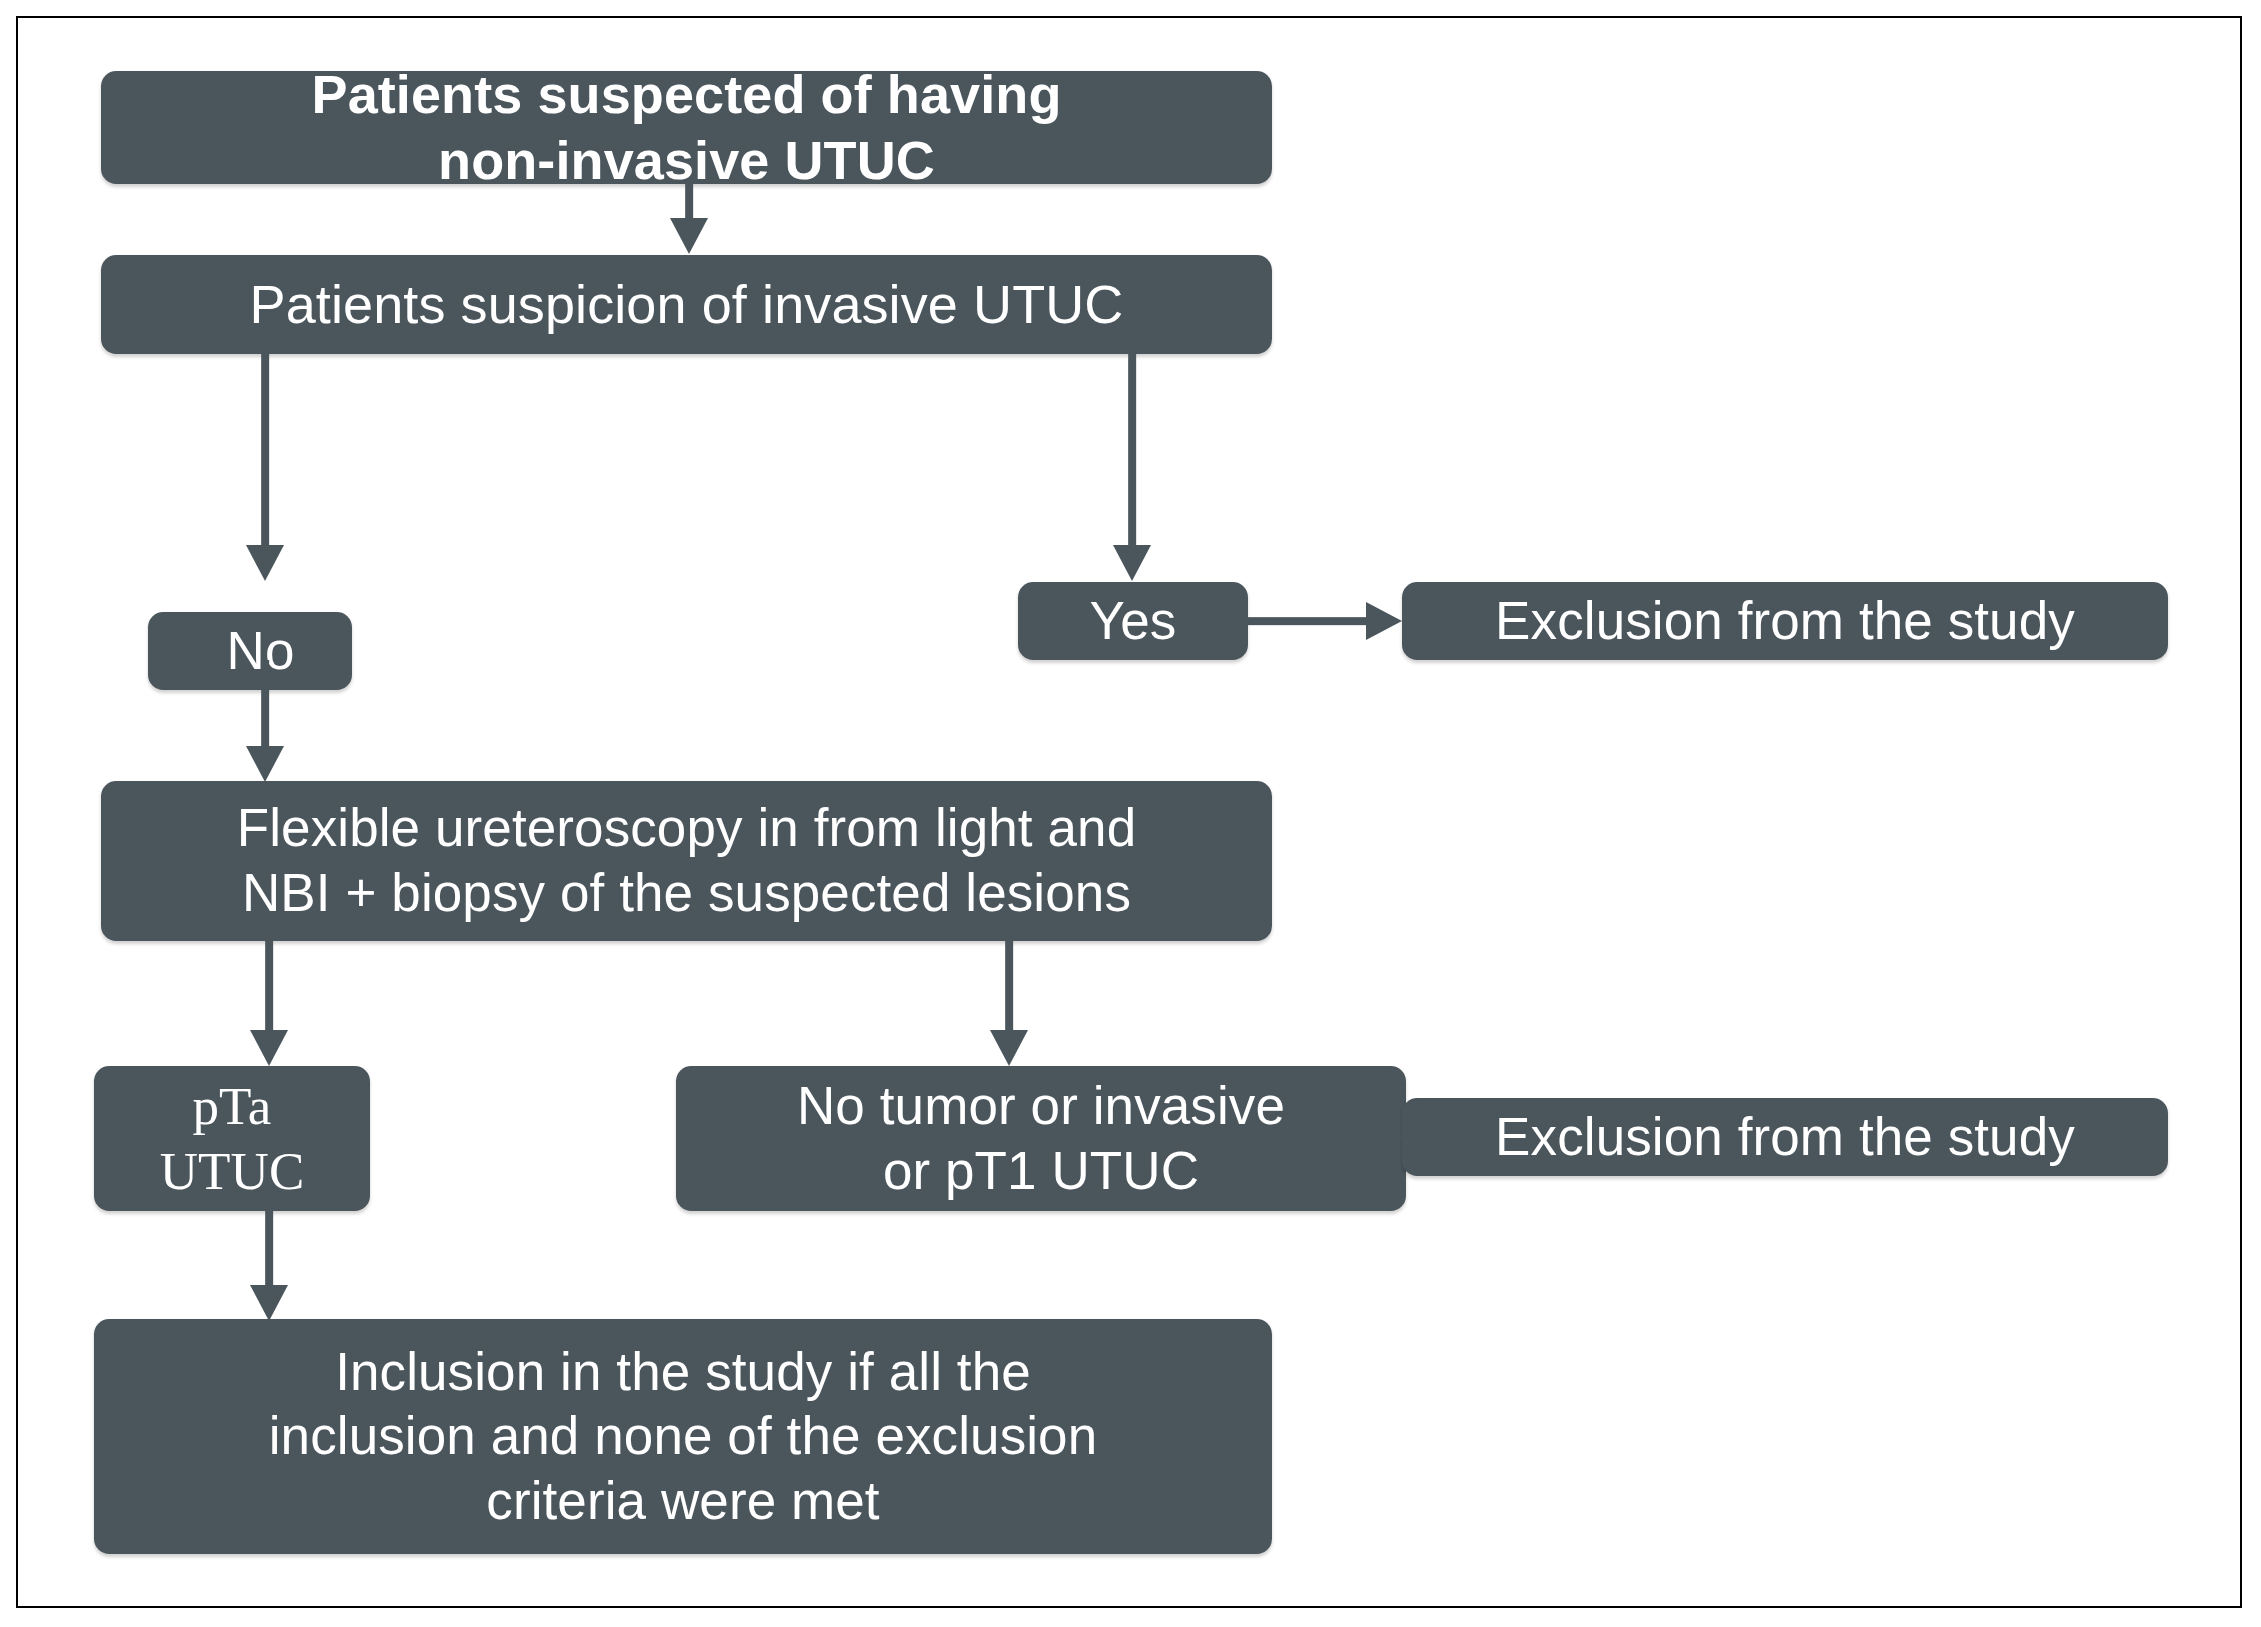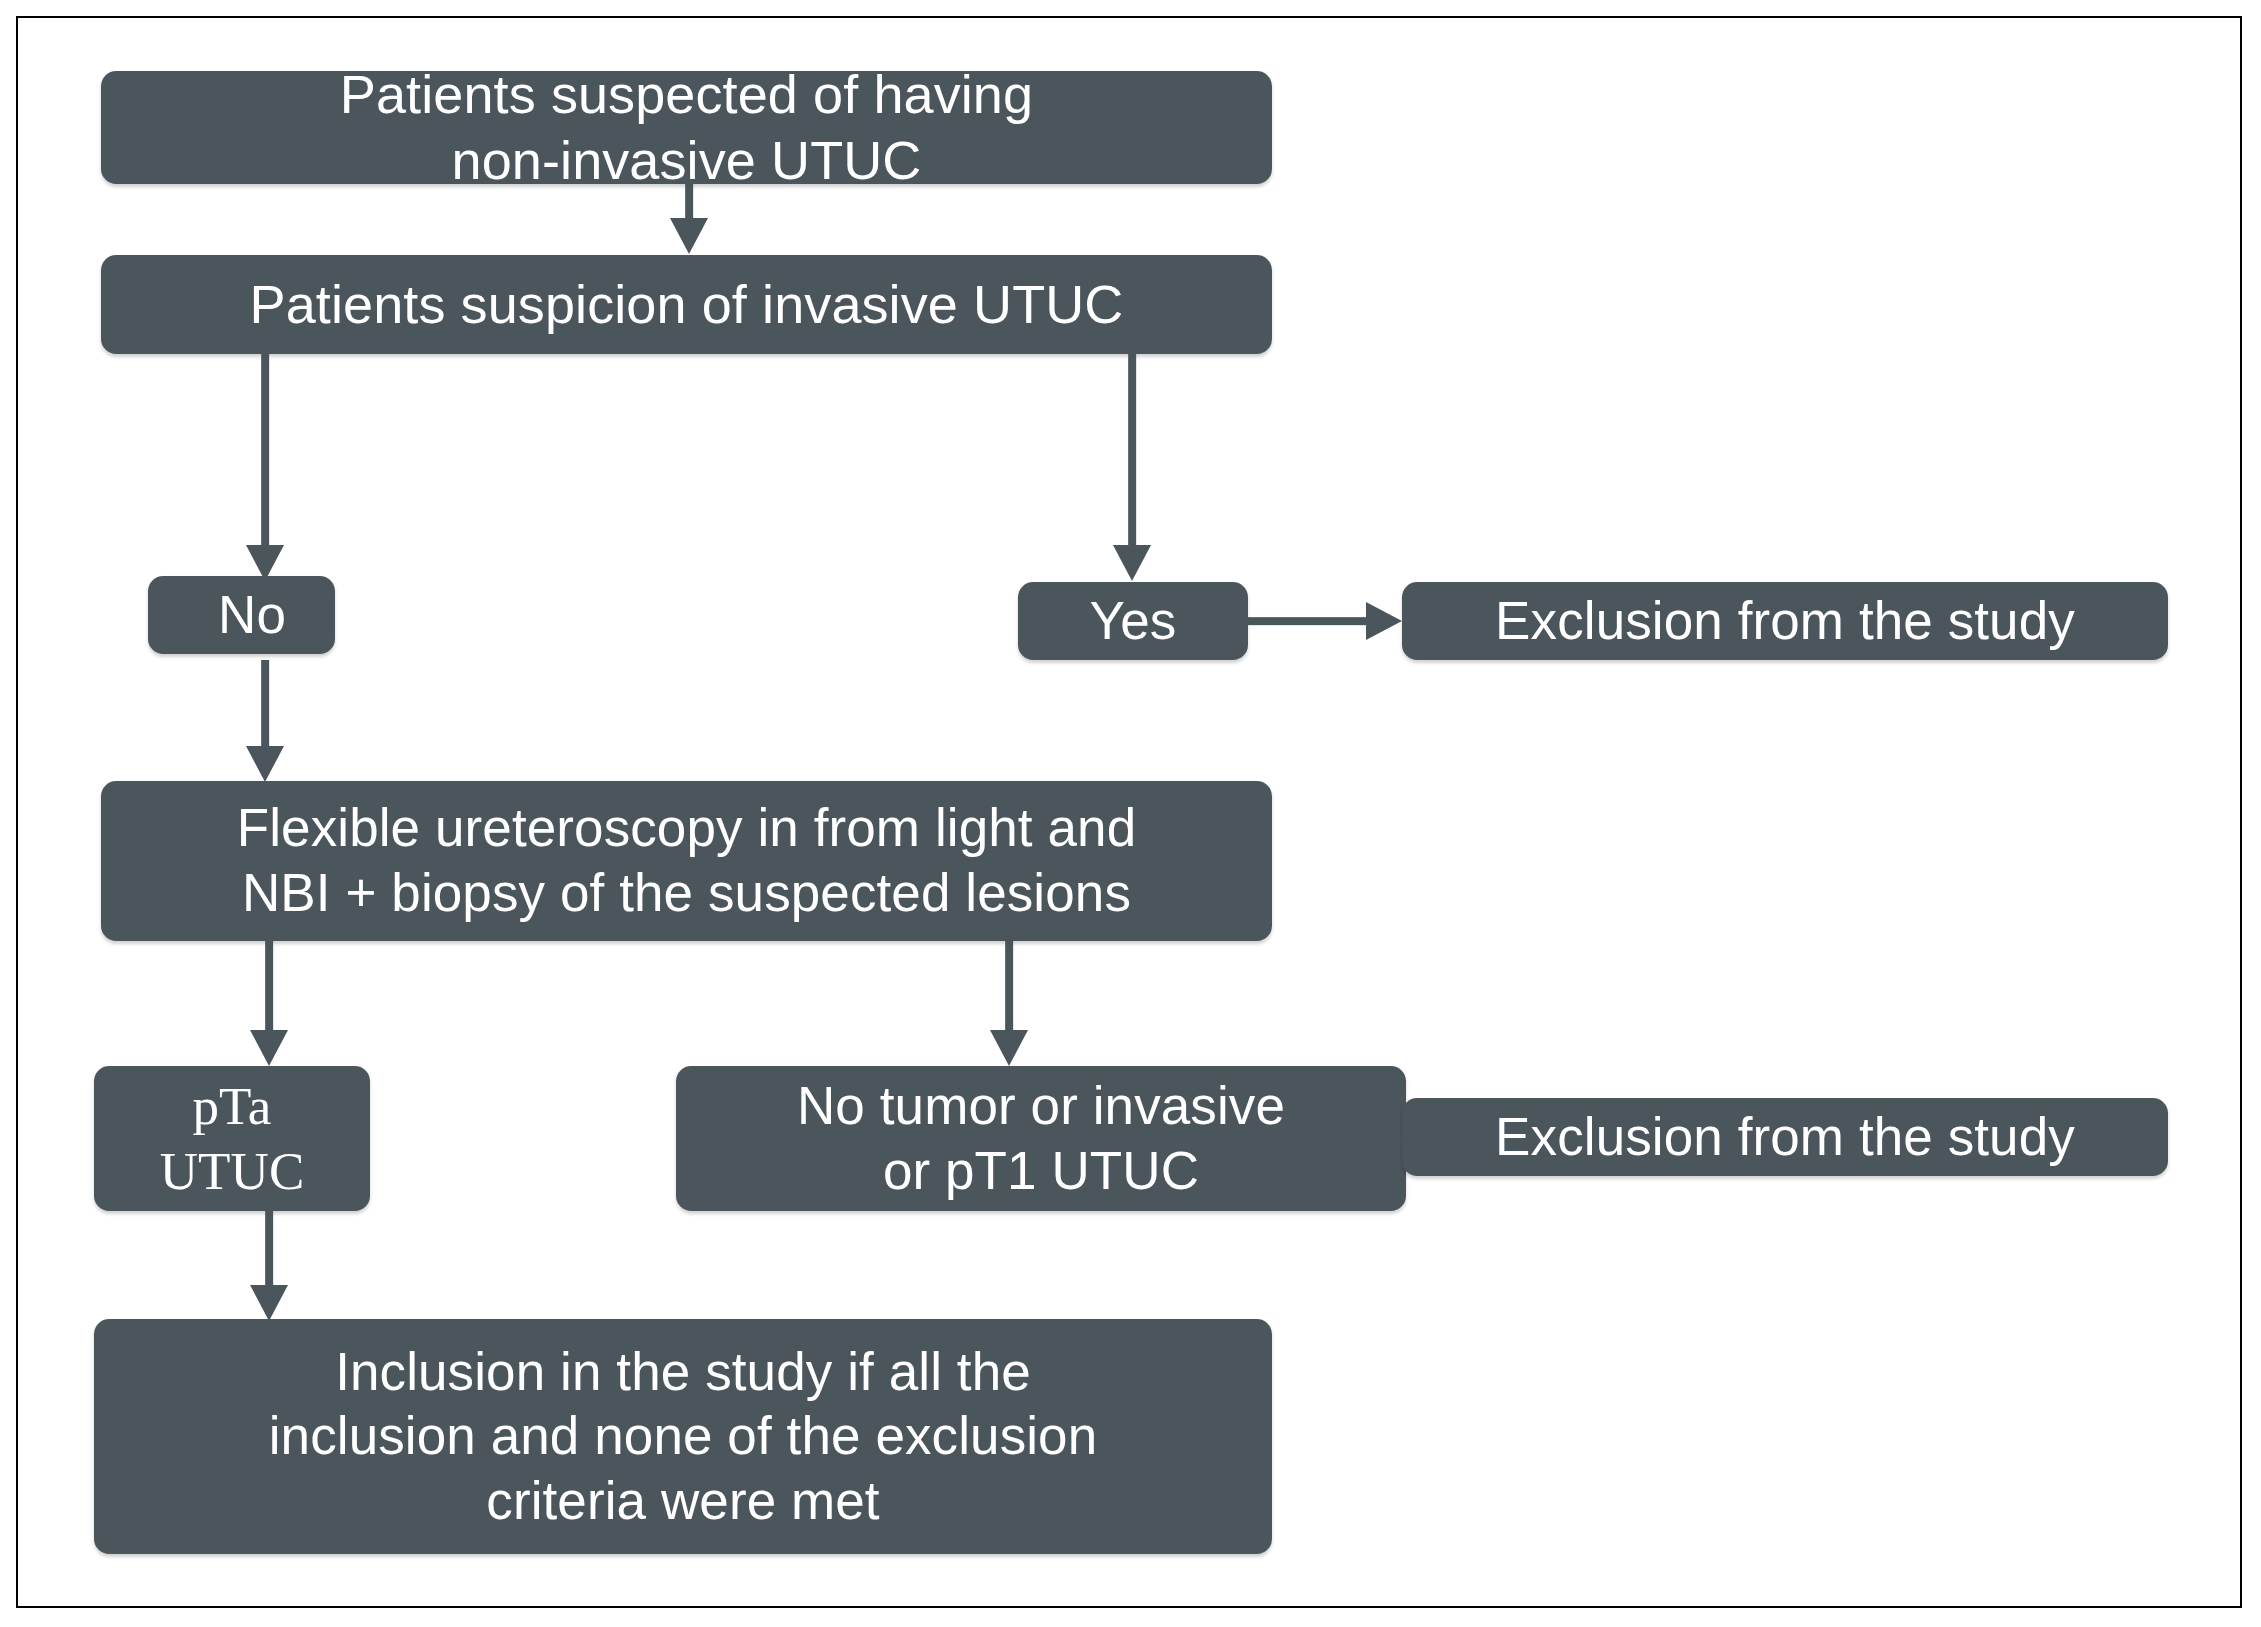--- a/index.html
+++ b/index.html
@@ -43,23 +43,23 @@
     line-height: 1.22;
     letter-spacing: 0.1px;
     box-shadow: 0 2.1px 3.5px rgba(0,0,0,0.18);
   }
   .node .txt {
     display: block;
     width: 100%;
     white-space: pre-line;
   }
   
-  #n-suspected   { left: 101px;  top: 71px;  width: 1171px; height: 113px; font-size: 54px; }
+  #n-suspected   { left: 101px;  top: 71px;  width: 1171px; height: 113px; font-size: 54px; font-weight: bold; }
   #n-imaging     { left: 101px;  top: 255px;  width: 1171px; height: 99px; font-size: 54px; }
-  #n-no          { left: 148px;  top: 576px;  width: 187px;  height: 78px; font-size: 53px; padding-left: 21px; }
+  #n-no          { left: 148px;  top: 612px;  width: 204px;  height: 78px; font-size: 53px; padding-left: 21px; }
   #n-yes         { left: 1018px; top: 582px;  width: 230px;  height: 78px; font-size: 53px; }
   #n-excl1       { left: 1402px; top: 582px;  width: 766px; height: 78px; font-size: 53px; }
   #n-uretero     { left: 101px;  top: 781px; width: 1171px; height: 160px; font-size: 53px; }
   #n-pta         { left: 94px;  top: 1066px; width: 276px;  height: 145px; font-size: 53px; font-family: Liberation Serif, serif; }
   #n-notumor     { left: 676px;  top: 1066px; width: 730px;  height: 145px; font-size: 53px; }
   #n-excl2       { left: 1402px; top: 1098px; width: 766px; height: 78px; font-size: 53px; }
   #n-inclusion   { left: 94px;  top: 1319px; width: 1178px; height: 235px; font-size: 53px; }
 
   
   .arrow-v, .arrow-h {

